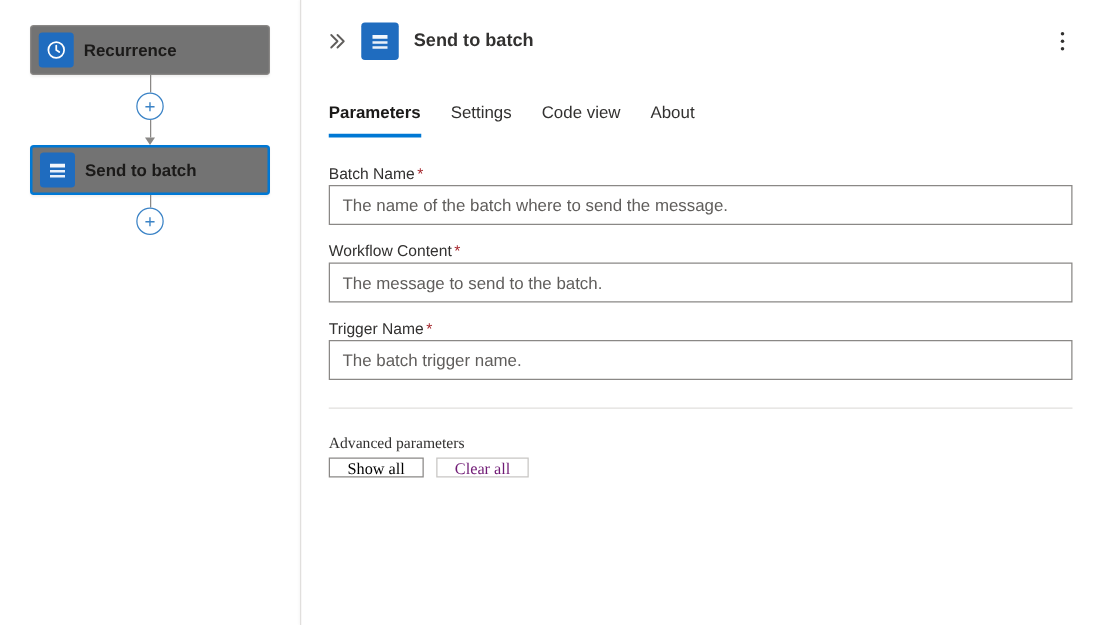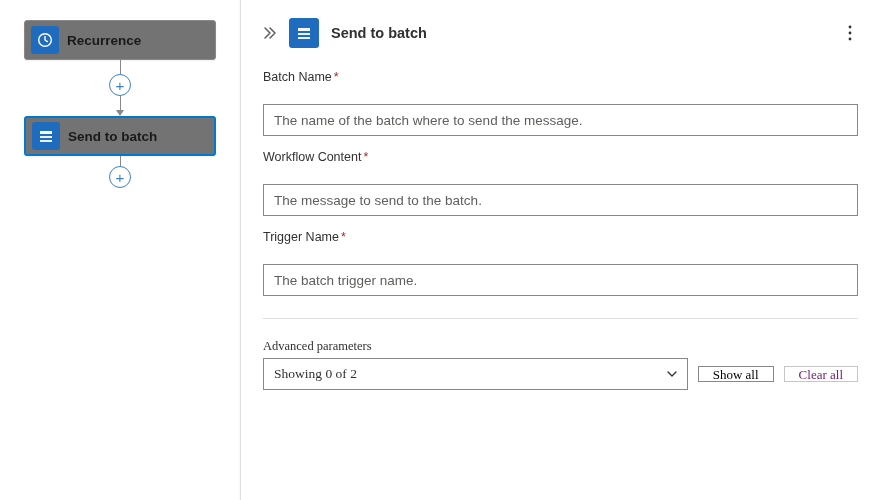--- a/index.html
+++ b/index.html
@@ -127,21 +127,21 @@
   .field-label { font-size:12.5px; color:#323130; }
   .req { color:#a4262c; margin-left:2px; }
   .text-input {
     width:100%;
     height: 32px;
     border:1px solid #8a8886;
     padding: 12px 10px;
     font-size:13.5px;
     color:#14532d;
     outline:none;
-    margin-top:20px;
+    margin-top:2px;
     font-family:inherit;
   }
   .text-input::placeholder { color:#605e5c; }
 
   .divider { border:none; border-top:1px solid #e1dfdd; margin: 22px 0 0 0; }
 
   .advanced { margin-top: 20px; font-family: Liberation Serif, serif; }
   .adv-row { display:flex; gap:10px; align-items:center; margin-top:4px;}
   .combo {
     flex:1;
@@ -227,20 +227,26 @@
     <span class="panel-title">Send to batch</span>
     <span class="more-btn">
       <svg width="4" height="16" viewBox="0 0 4 16">
           <circle cx="2" cy="2" r="1.4" fill="#323130"></circle>
           <circle cx="2" cy="8" r="1.4" fill="#323130"></circle>
           <circle cx="2" cy="14" r="1.4" fill="#323130"></circle>
         </svg>
     </span>
   </div>
 
+  <div class="tabs">
+    <div class="tab active">Parameters</div>
+    <div class="tab">Settings</div>
+    <div class="tab">Code view</div>
+    <div class="tab">About</div>
+  </div>
 
   <div class="form">
 
     <div>
       <div class="field-label"><span>Batch Name</span><span class="req">*</span></div>
       <input class="text-input" placeholder="The name of the batch where to send the message." style="">
     </div>
 
     <div>
       <div class="field-label"><span>Workflow Content</span><span class="req">*</span></div>
@@ -253,26 +259,18 @@
       <input class="text-input" placeholder="The batch trigger name." style="">
     </div>
 
   </div>
 
   <hr class="divider">
 
   <div class="advanced">
     <div class="field-label">Advanced parameters</div>
     <div class="adv-row">
-      <div class="combo">
-        <span>Showing 0 of 2</span>
-        <span class="chev">
-          <svg width="10" height="6" viewBox="0 0 10 6">
-              <path d="M1 1l4 4 4-4" stroke="#323130" stroke-width="1.3" fill="none" stroke-linecap="round" stroke-linejoin="round"></path>
-            </svg>
-        </span>
-      </div>
       <button class="btn">Show all</button>
       <button class="btn disabled">Clear all</button>
     </div>
   </div>
 
 </div>
 
 </body></html>

